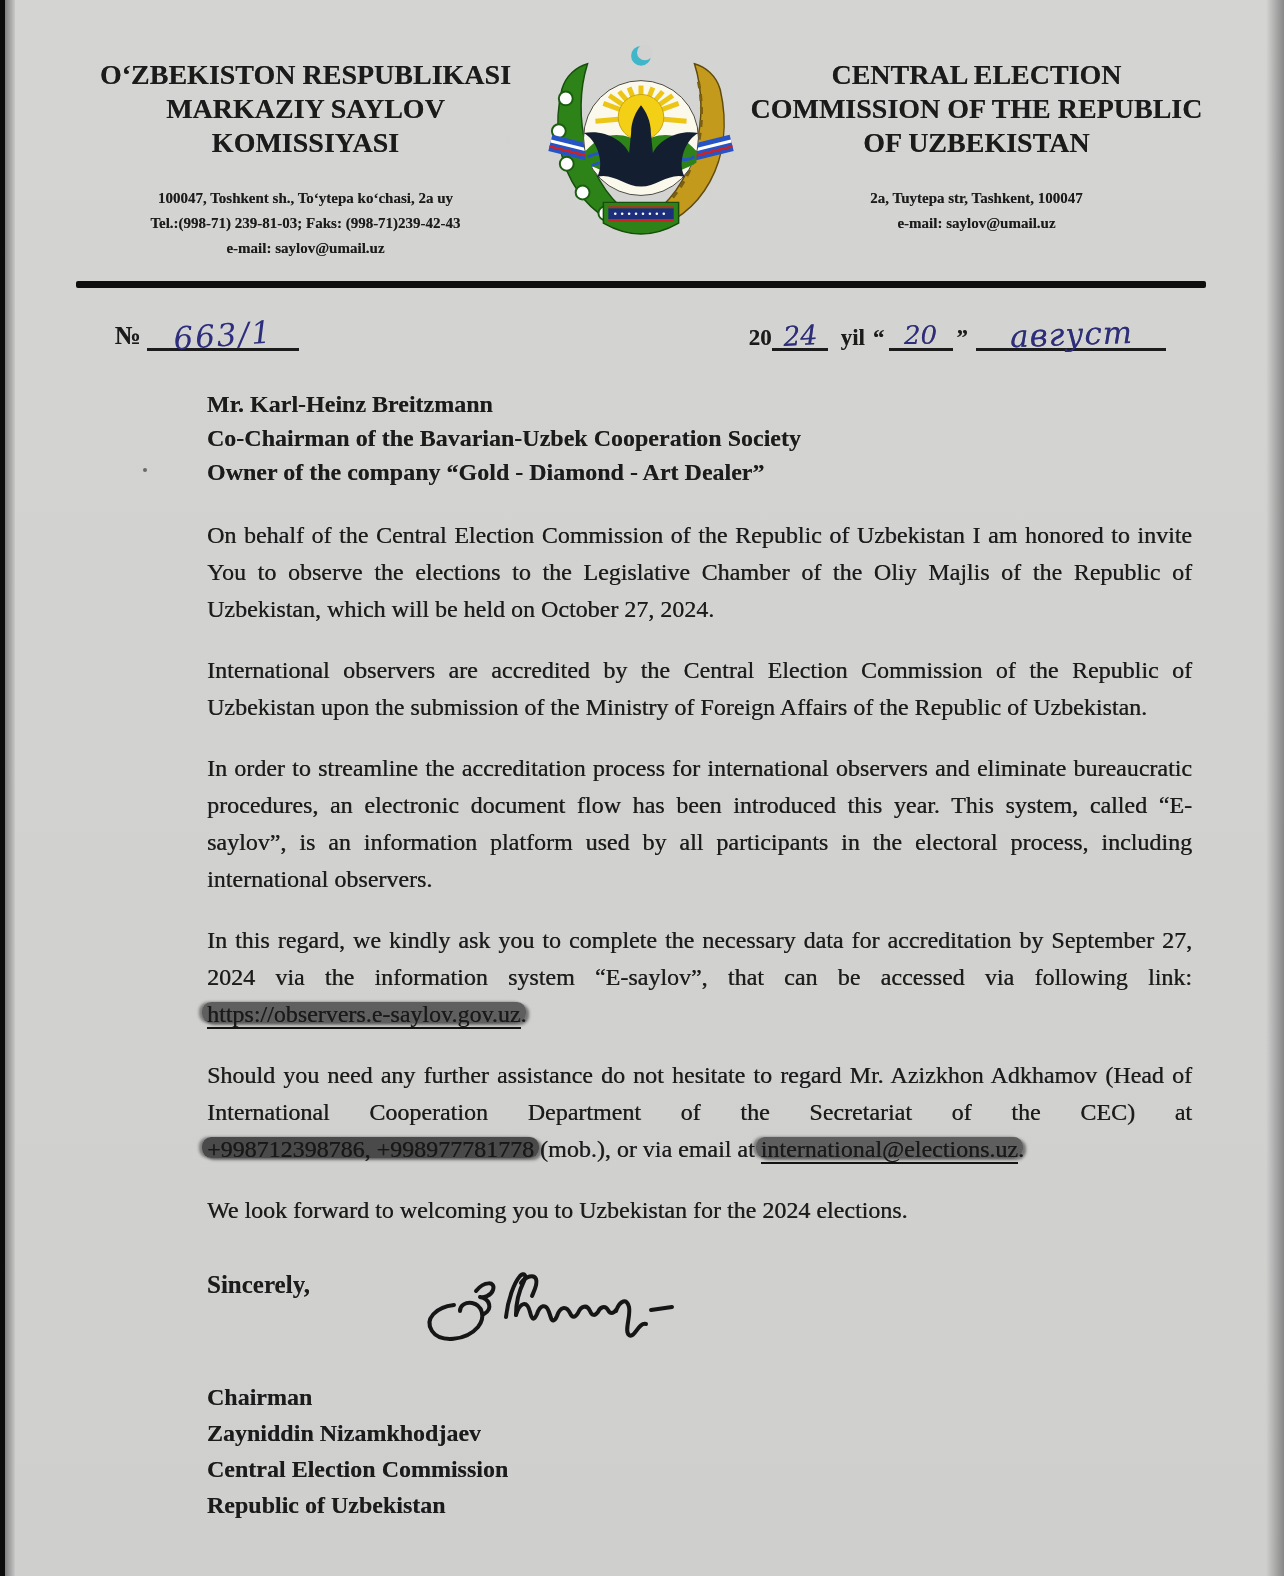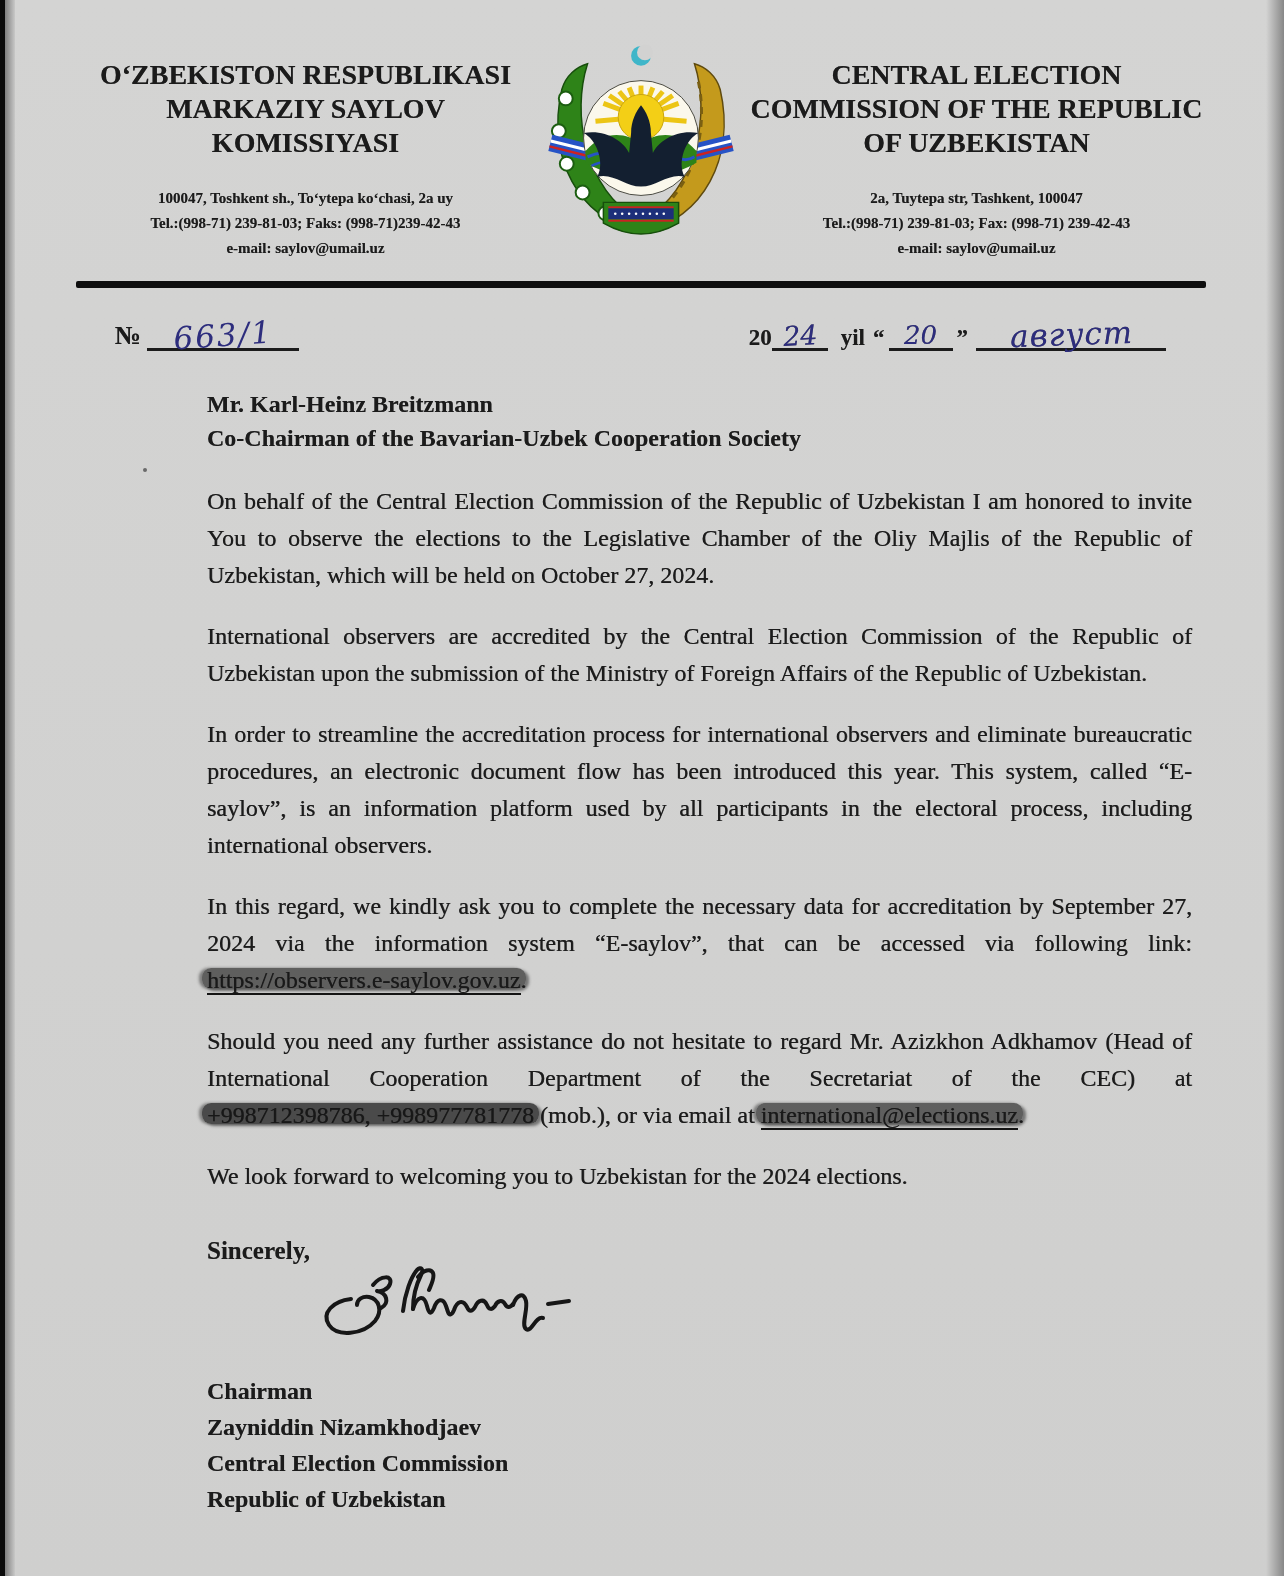--- a/index.html
+++ b/index.html
@@ -59,21 +59,21 @@
   .para:first-of-type{margin-top:28px;}
   .link{border-bottom:2.5px solid #141414;}
   .redact{position:relative;white-space:nowrap;}
   .redact::after{content:"";position:absolute;left:-5px;right:-5px;top:1px;bottom:4px;
     background:rgba(24,24,24,.62);border-radius:9px;
     box-shadow:3px 2px 3px rgba(24,24,24,.5),-3px 0 3px rgba(24,24,24,.45);
     filter:blur(.6px);}
   .redact.heavy::after{background:rgba(22,22,22,.72);}
 
   
-  .closing{display:flex;align-items:flex-start;margin-top:42px;margin-left:131px;flex-direction:column;}
+  .closing{display:flex;align-items:flex-start;margin-top:42px;margin-left:131px;}
   .sincerely{font-size:25px;font-weight:bold;text-shadow:0 0 .5px rgba(0,0,0,.45);}
   .sig-svg{margin:-18px 0 0 110px;}
   .sigblock{margin:26px 0 0 131px;font-weight:bold;font-size:24px;line-height:36px;
     text-shadow:0 0 .6px rgba(0,0,0,.5);}
 </style>
 </head>
 <body>
 
 <div class="edge-left-black"></div>
 <div class="edge-left-gray"></div>
@@ -165,21 +165,20 @@
     </div>
 
     <div class="lh-col">
       <div class="lh-title">
         <div>CENTRAL ELECTION</div>
         <div>COMMISSION OF THE REPUBLIC</div>
         <div>OF UZBEKISTAN</div>
       </div>
       <div class="lh-addr">
         <div>2a, Tuytepa str, Tashkent, 100047</div>
-        <div>Tel.:(998-71) 239-81-03; Fax: (998-71) 239-42-43</div>
         <div>e-mail: saylov@umail.uz</div>
       </div>
     </div>
   </div>
 
   <div class="divider"></div>
 
   <div class="refdate">
     <div class="ref">
       <span class="ref-no">№</span>
@@ -200,20 +199,21 @@
       <span>”</span>
       <span class="hw-line d-month-line">
         <span class="hw d-month">август</span>
       </span>
     </div>
   </div>
 
   <div class="recipient">
     <div>Mr. Karl-Heinz Breitzmann</div>
     <div>Co-Chairman of the Bavarian-Uzbek Cooperation Society</div>
+    <div>Owner of the company “Gold - Diamond - Art Dealer”</div>
   </div>
 
 
   <div class="bodycol">
     <p class="para">On behalf of the Central Election Commission of the Republic of Uzbekistan I am honored to invite You to observe the elections to the Legislative Chamber of the Oliy Majlis of the Republic of Uzbekistan, which will be held on October 27, 2024.</p>
     <p class="para">International observers are accredited by the Central Election Commission of the Republic of Uzbekistan upon the submission of the Ministry of Foreign Affairs of the Republic of Uzbekistan.</p>
     <p class="para">In order to streamline the accreditation process for international observers and eliminate bureaucratic procedures, an electronic document flow has been introduced this year. This system, called “E-saylov”, is an information platform used by all participants in the electoral process, including international observers.</p>
     <p class="para"><span>In this regard, we kindly ask you to complete the necessary data for accreditation by September 27, 2024 via the information system “E-saylov”, that can be accessed via following link: </span><span class="link redact">https://observers.e-saylov.gov.uz</span><span>.</span></p>
     <p class="para"><span>Should you need any further assistance do not hesitate to regard Mr. Azizkhon Adkhamov (Head of International Cooperation Department of the Secretariat of the CEC) at </span><span class="redact heavy">+998712398786, +998977781778</span><span> (mob.), or via email at </span><span class="link redact">international@elections.uz</span><span>.</span></p>
     <p class="para">We look forward to welcoming you to Uzbekistan for the 2024 elections.</p>

